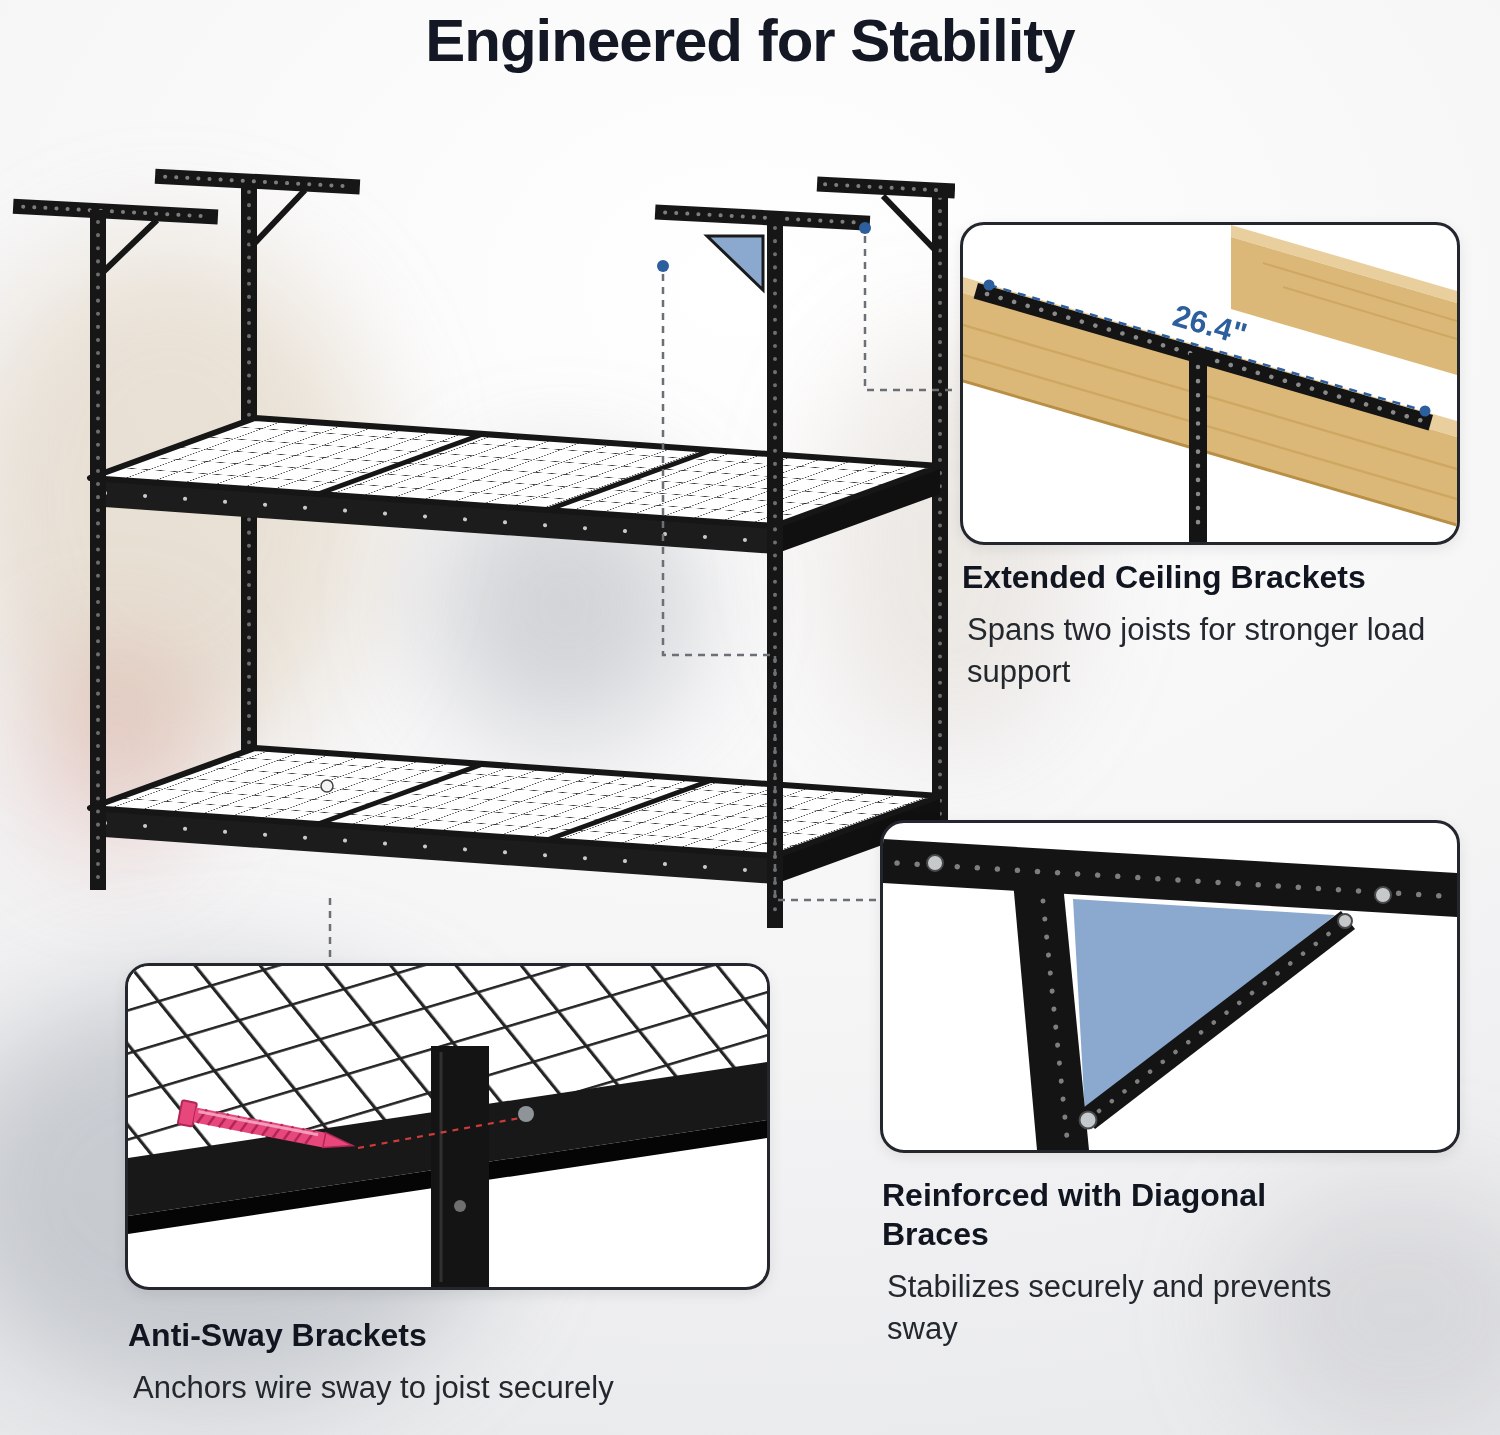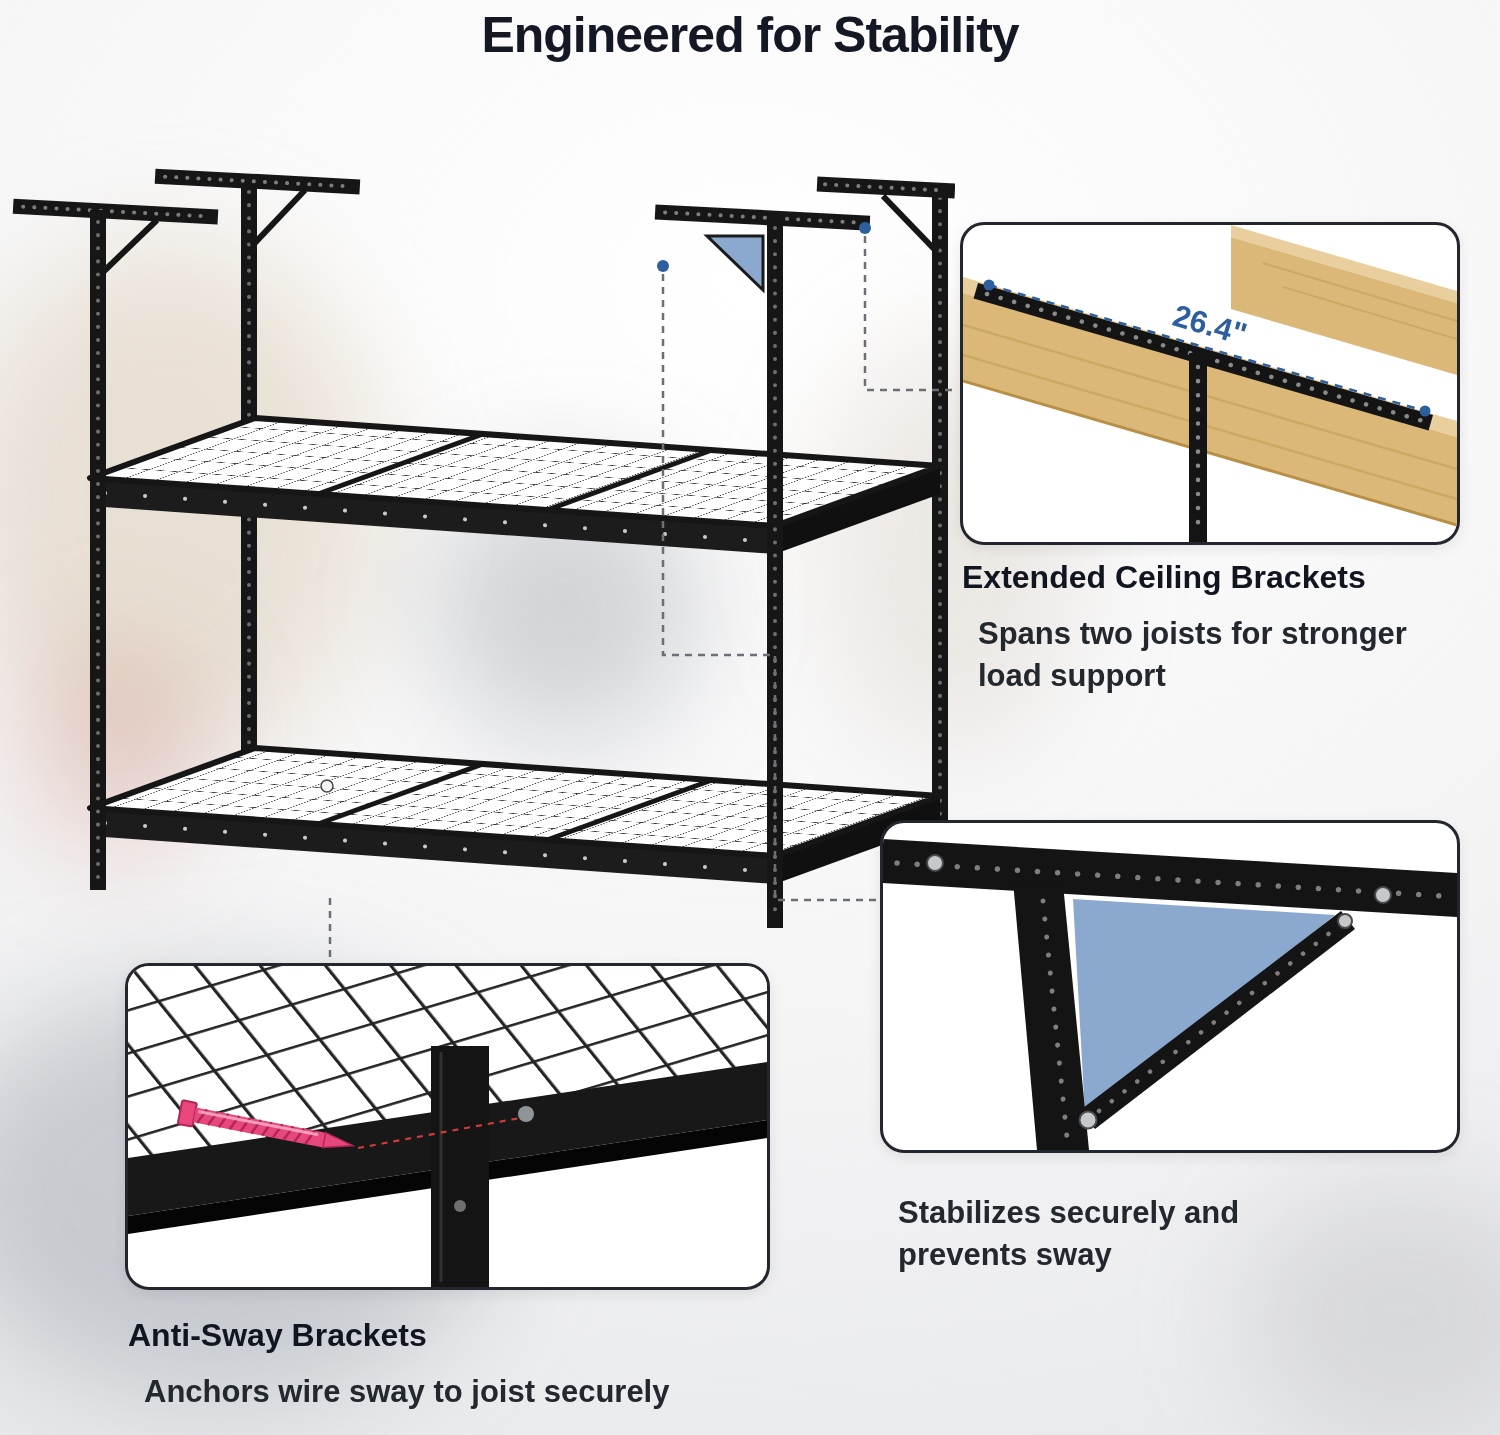--- a/index.html
+++ b/index.html
@@ -11,40 +11,40 @@
   .blob{position:absolute;filter:blur(55px);border-radius:50%;}
   .b1{left:-40px;top:240px;width:420px;height:520px;background:rgba(203,180,147,.35);}
   .b2{left:430px;top:470px;width:270px;height:270px;background:rgba(120,125,135,.30);}
   .b3{left:-60px;top:980px;width:560px;height:420px;background:rgba(130,138,150,.35);}
   .b4{left:1240px;top:1180px;width:320px;height:260px;background:rgba(150,150,160,.22);}
   .b5{left:30px;top:640px;width:170px;height:220px;background:rgba(196,108,92,.25);}
   .b6{left:820px;top:330px;width:260px;height:420px;background:rgba(170,150,130,.18);}
 
   .heading{
     position:absolute;left:0;right:0;top:6px;margin:0;text-align:center;
-    font-size:50px;font-weight:800;color:#141824;letter-spacing:-1px;
+    font-size:60px;font-weight:800;color:#141824;letter-spacing:-1px;
   }
 
   .rack-svg{position:absolute;left:5px;top:158px;}
   .overlay-svg{position:absolute;left:0;top:0;pointer-events:none;}
 
   .inset{
     position:absolute;background:#ffffff;border:3px solid #23262d;border-radius:24px;
     overflow:hidden;box-shadow:0 4px 14px rgba(0,0,0,.08);
   }
   .inset-1{left:960px;top:222px;width:494px;height:317px;}
   .inset-2{left:880px;top:820px;width:574px;height:327px;}
   .inset-3{left:125px;top:963px;width:639px;height:321px;}
 
   .caption{position:absolute;}
   .caption-1{left:962px;top:558px;width:490px;}
   .caption-2{left:882px;top:1176px;width:470px;}
   .caption-3{left:128px;top:1316px;width:650px;}
   .caption-title{margin:0 0 12px 0;font-size:32px;font-weight:800;color:#10151f;line-height:1.22;}
-  .caption-desc{margin:16px;font-size:31px;font-weight:700;color:#23272e;line-height:1.35;}
+  .caption-desc{margin:5px;font-size:31px;font-weight:400;color:#23272e;line-height:1.35;}
 </style>
 </head>
 <body>
 
 <div class="page">
 
   <div class="blob b1"></div>
   <div class="blob b2"></div>
   <div class="blob b3"></div>
   <div class="blob b4"></div>
@@ -179,20 +179,21 @@
       </g>
       <g>
         <polygon points="196,288 458,88 472,106 212,306" fill="#141414"></polygon>
         <line x1="216" y1="288" x2="452" y2="106" stroke="#7e7e7e" stroke-width="4.5" stroke-dasharray="0.1 16" stroke-linecap="round"></line>
         <circle cx="205" cy="297" r="8.5" fill="#c6c9cc" stroke="#4a4a4a" stroke-width="2"></circle>
         <circle cx="462" cy="98" r="7" fill="#c6c9cc" stroke="#4a4a4a" stroke-width="2"></circle>
       </g>
     </svg>
   </div>
   <div class="caption caption-2">
+    <h2 class="caption-title">Reinforced with Diagonal Braces</h2>
     <p class="caption-desc">Stabilizes securely and prevents sway</p>
   </div>
 
   <div class="inset inset-3">
     <svg width="639" height="321" viewBox="0 0 639 321">
       <defs>
         <pattern id="wiremesh" width="56" height="56" patternUnits="userSpaceOnUse" patternTransform="matrix(0.94 -0.28 0.5 0.62 0 0)">
           <path d="M0 0H56M0 0V56" stroke="#242424" stroke-width="7" fill="none"></path>
         </pattern>
       </defs>

